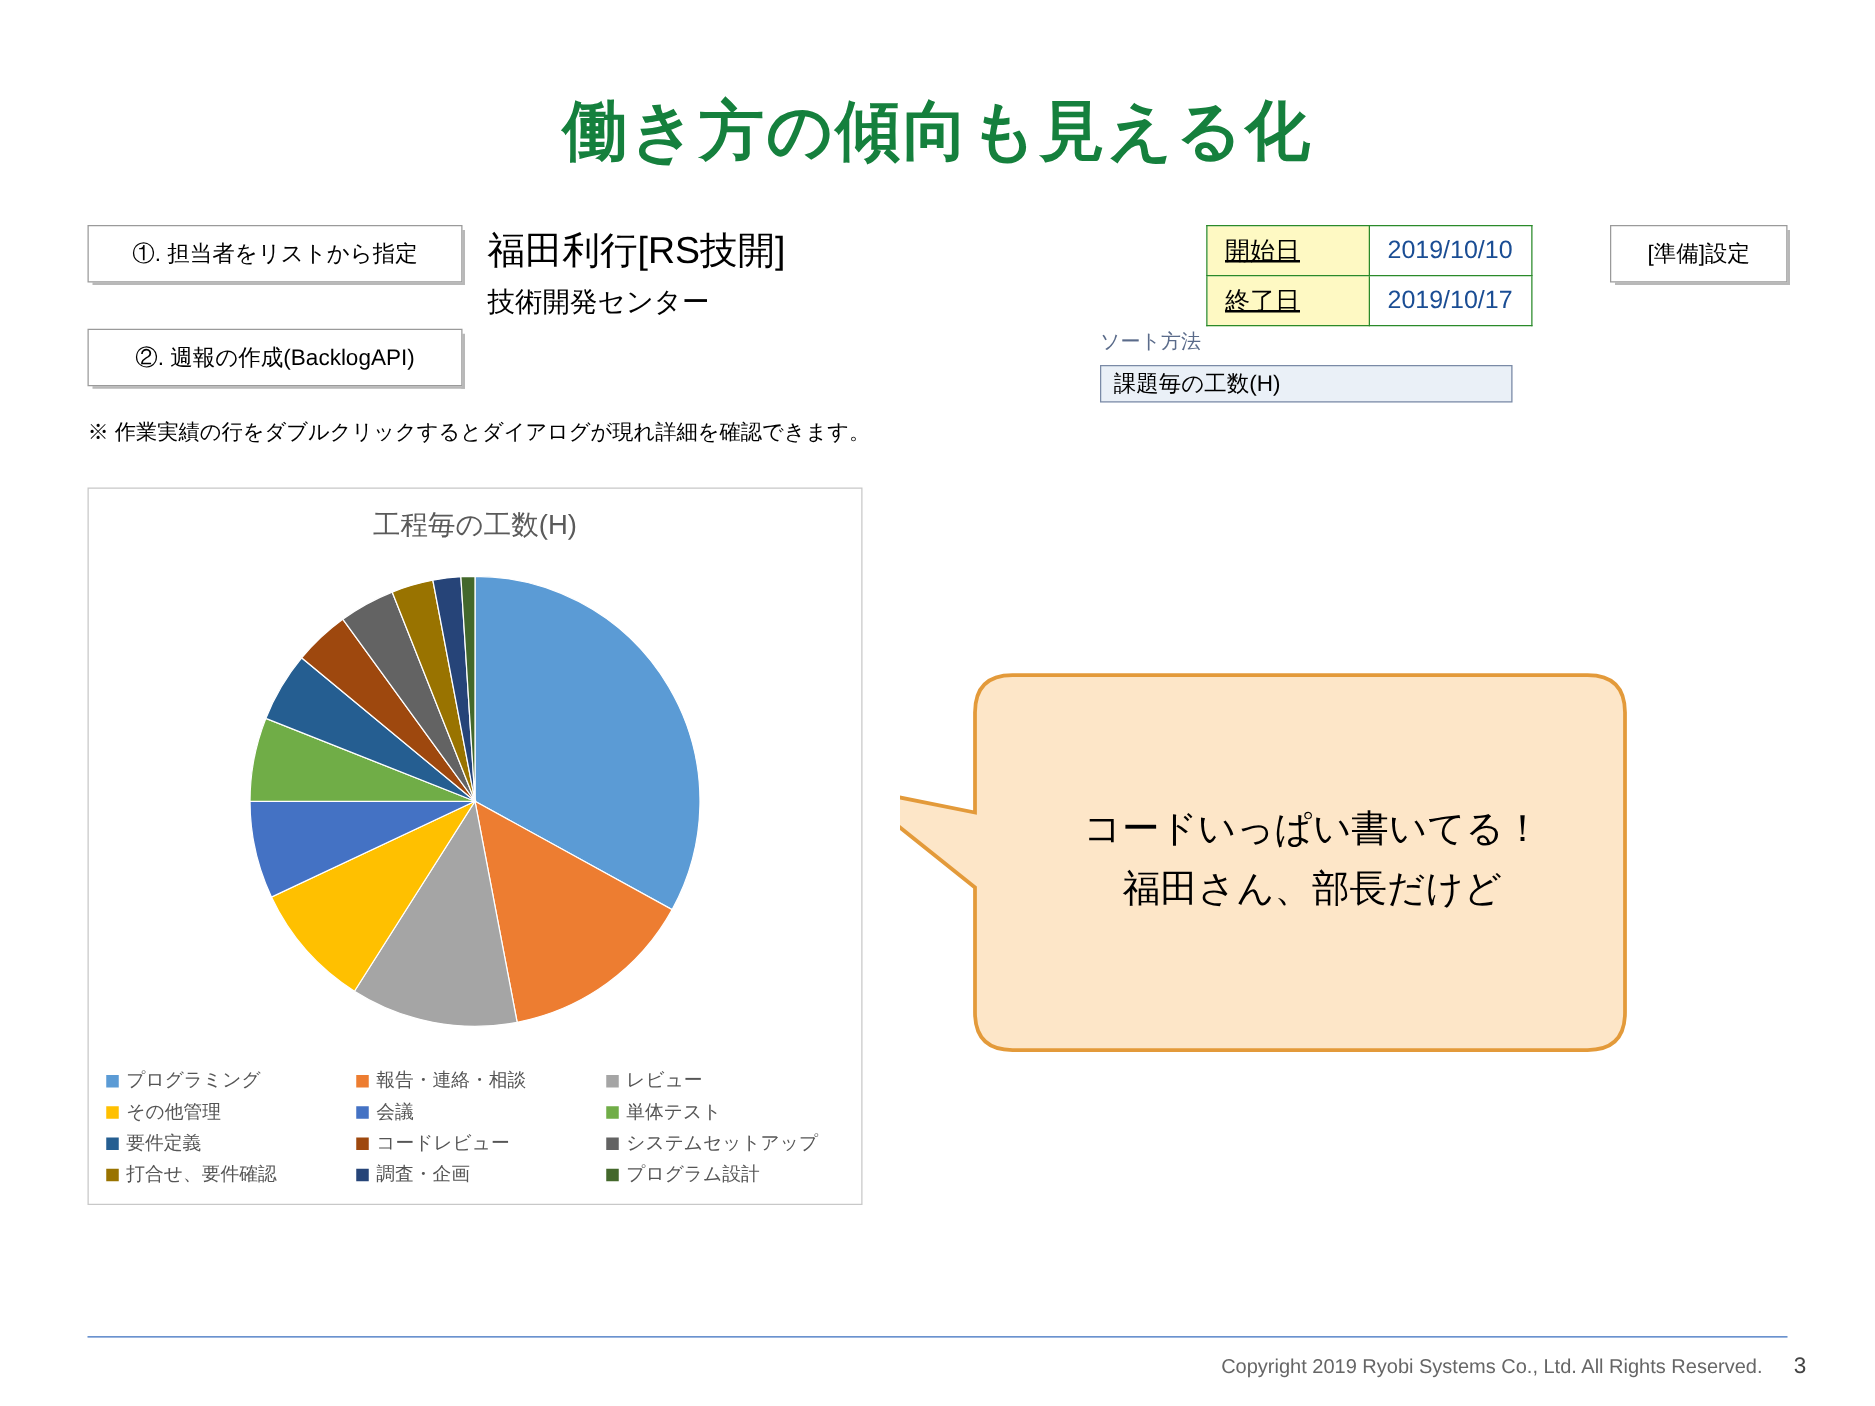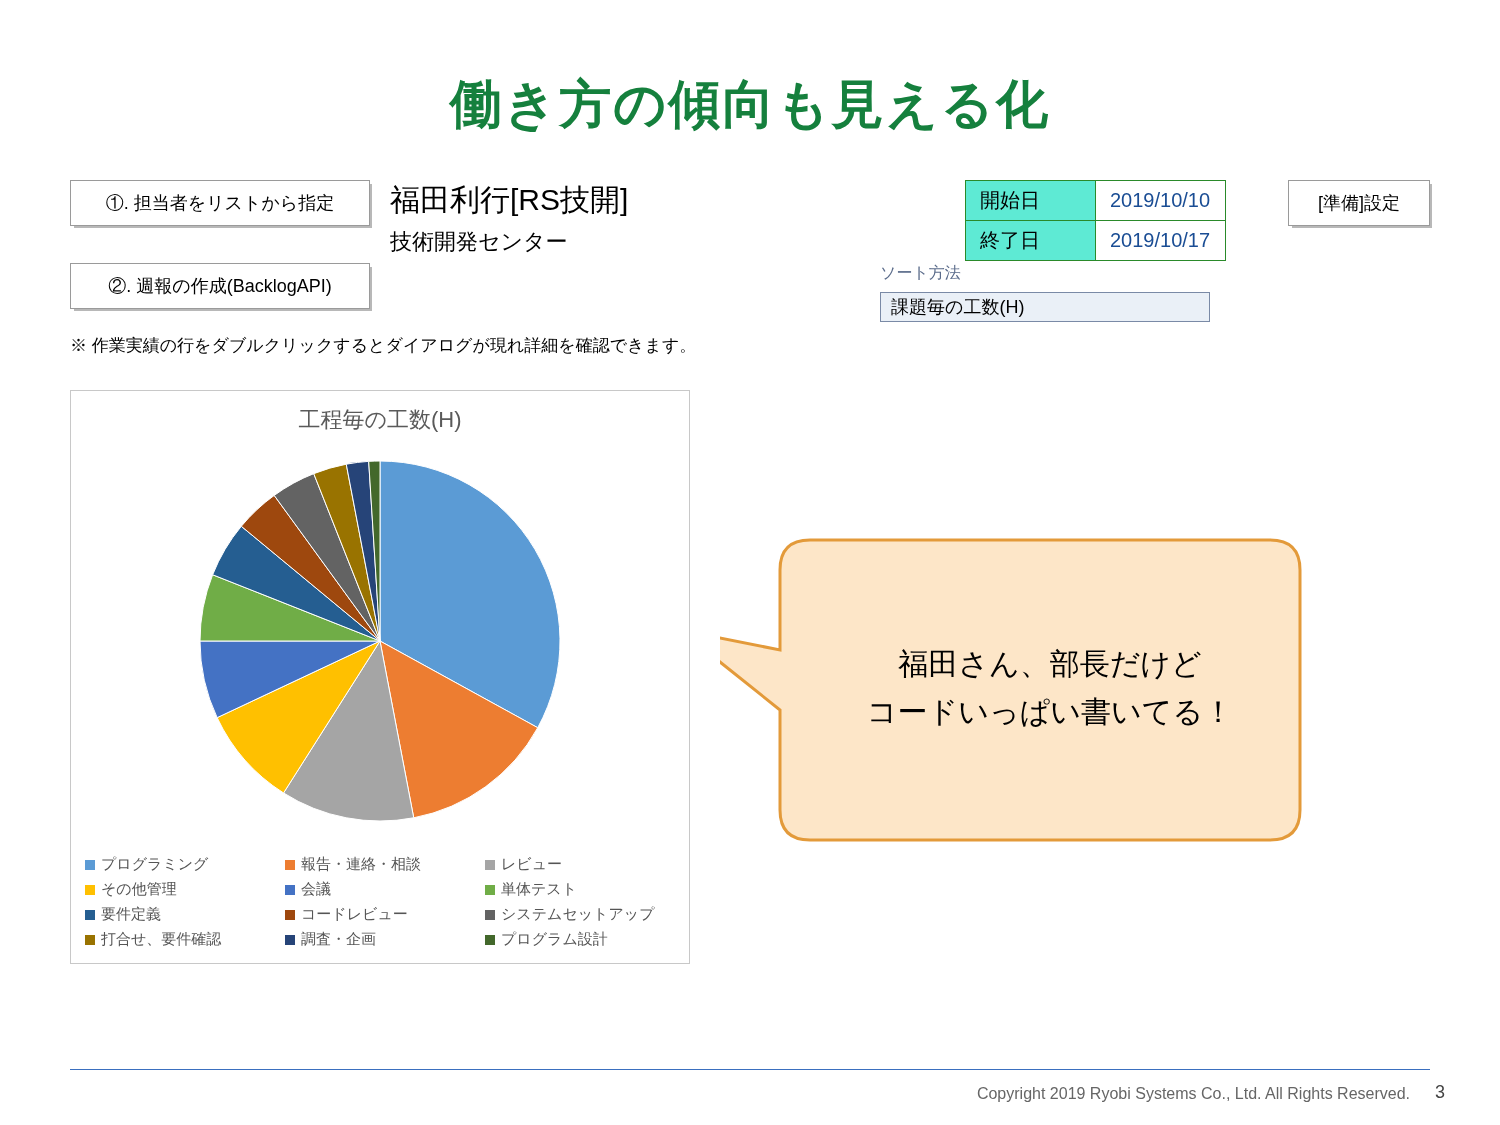--- a/index.html
+++ b/index.html
@@ -27,21 +27,21 @@
   }
   .btn::after{content:"";position:absolute;right:-3px;bottom:-3px;left:3px;top:3px;border-right:3px solid #b8b8b8;border-bottom:3px solid #b8b8b8;z-index:-1;}
   .col2{display:flex;flex-direction:column;gap:6px;font-size:24px;}
   .person-name{font-size:30px;font-weight:400;}
   .person-dept{font-size:22px;}
   .spacer{flex:1;}
   .date-table{border-collapse:collapse;}
   .date-table td{
     border:1px solid #2a8a2a;padding:6px 14px;font-size:20px;min-width:130px;
   }
-  .date-table td:first-child{background:#5eead4;}
+  .date-table td:first-child{background:#fef9c3;text-decoration:underline;}
   .date-table td:last-child{color:#1a4d94;}
   .note{font-size:17px;margin:12px 0 6px;}
   .sort-label{color:#5a6b8a;margin-bottom:2px;}
   .sort-box{
     border:1px solid #7a8aa6;background:#eaf0f7;padding:2px 10px;
     width:330px;font-size:18px;
   }
   .second-row{display:flex;gap:20px;align-items:flex-start;}
   .second-right{display:flex;flex-direction:column;gap:6px;margin-left:60px;}
 
@@ -198,21 +198,21 @@
                L 580 300
                Q 580 330 550 330
                L 90 330
                Q 60 330 60 300
                L 60 200
                L -40 120
                L 60 140
                Z" fill="#fde6c8" stroke="#e39a3a" stroke-width="3"></path>
     </svg>
     <div class="callout-text">
+      <div>コードいっぱい書いてる！</div>
       <div>福田さん、部長だけど</div>
-      <div>コードいっぱい書いてる！</div>
     </div>
   </div>
 
   <div class="footer-line"></div>
   <div class="copyright">Copyright 2019 Ryobi Systems Co., Ltd. All Rights Reserved.</div>
   <div class="page-num">3</div>
 </div>
 
 </body></html>

